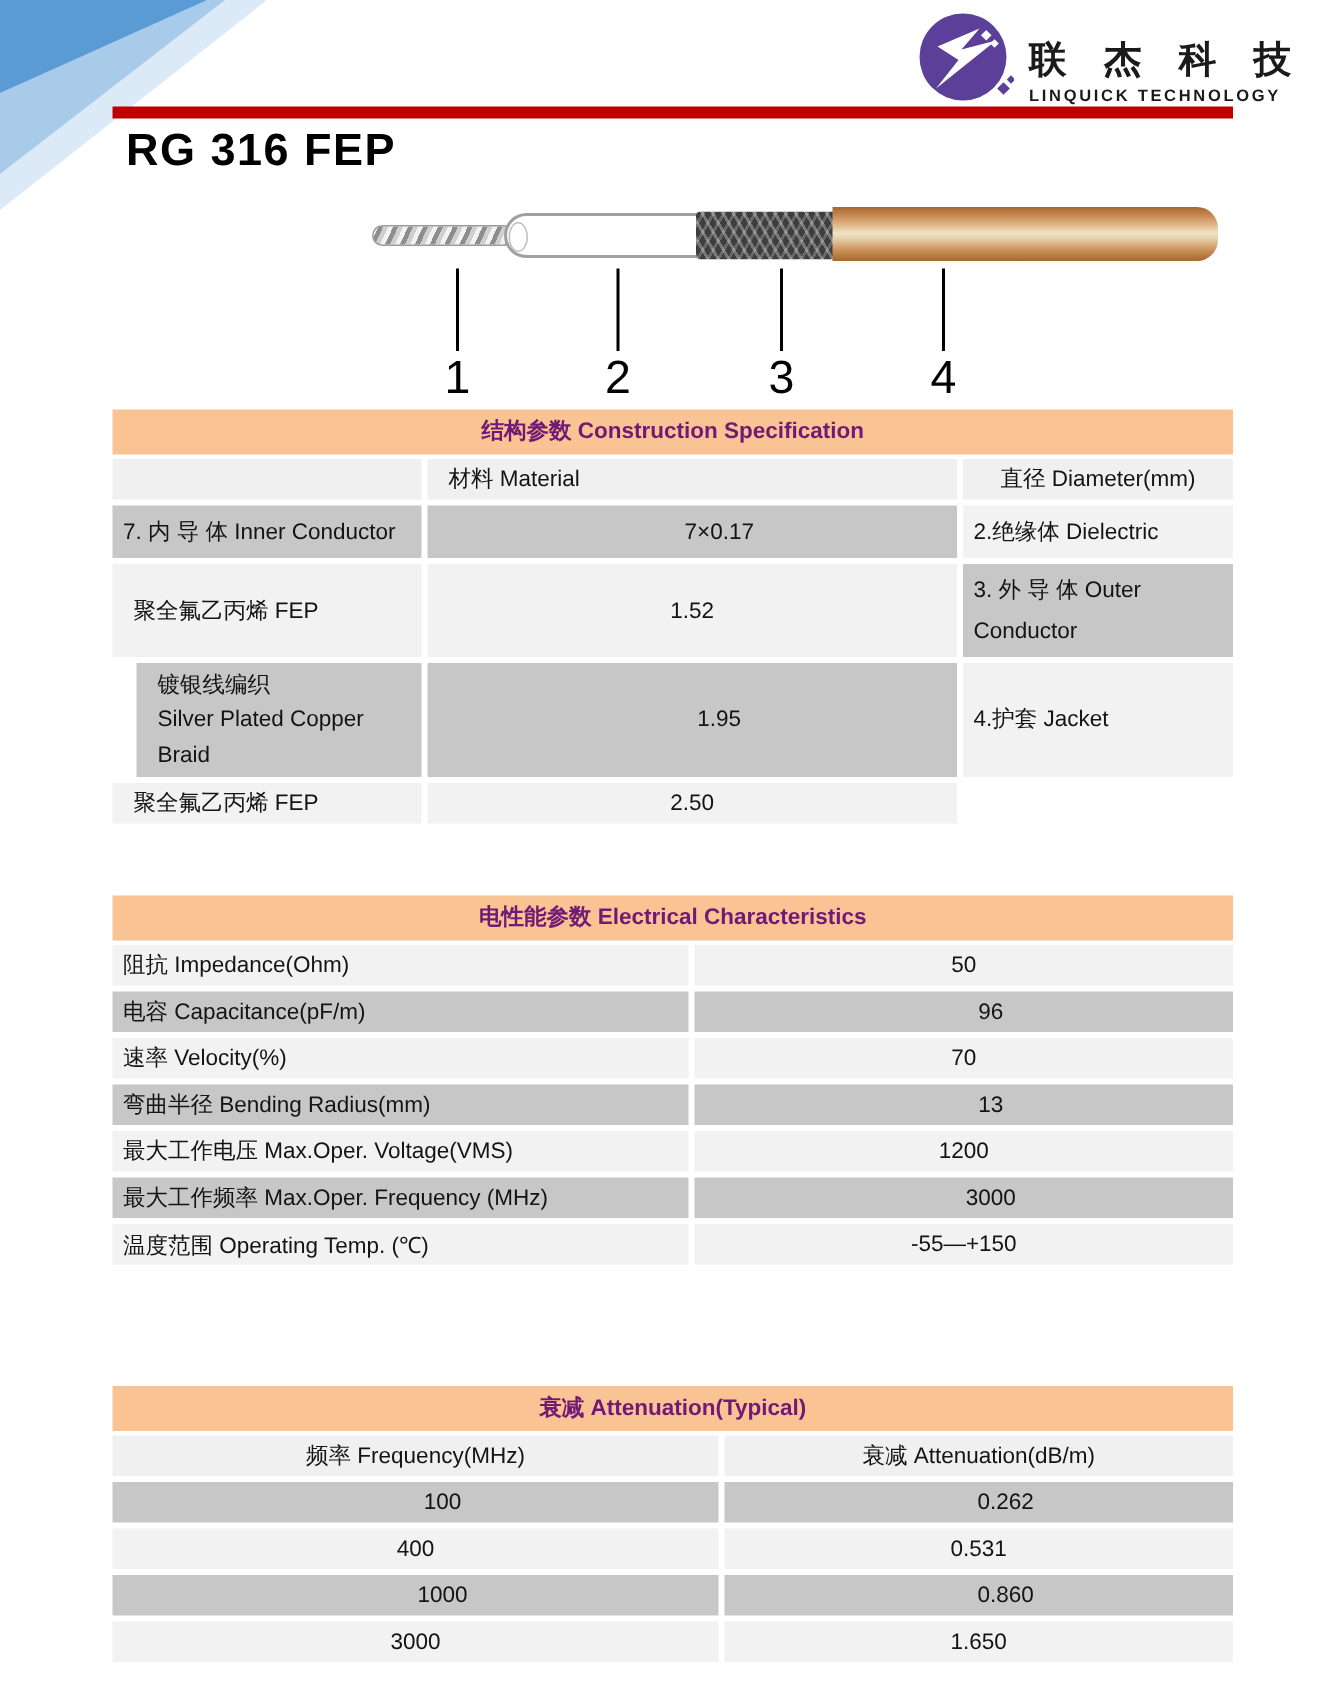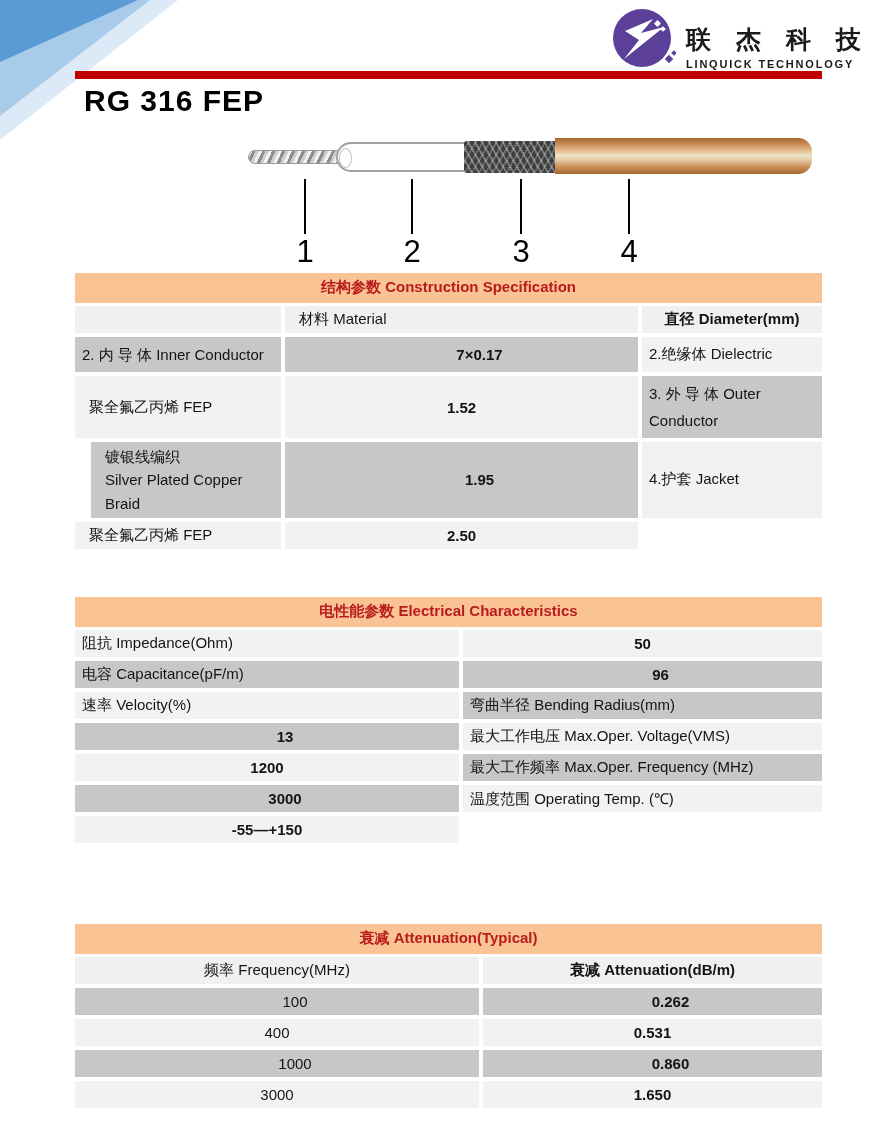--- a/index.html
+++ b/index.html
@@ -39,30 +39,30 @@
                      repeating-linear-gradient(-60deg, rgba(255,255,255,.22) 0 2px, transparent 2px 6px); }
   .jacket { position:absolute; left:555px; top:138px; width:257px; height:36px; border-radius:0 14px 14px 0;
     background:linear-gradient(180deg,#a4672f 0%,#c5854f 14%,#e3b98b 34%,#efe3c8 48%,#e6d3ae 58%,#cc9059 80%,#a4672f 100%); }
   .lead { position:absolute; top:179px; width:2px; height:55px; background:#000; }
   .lead-1 { left:304px; } .lead-2 { left:411px; } .lead-3 { left:520px; } .lead-4 { left:628px; }
   .num { position:absolute; top:234px; width:34px; text-align:center; font-size:31px; color:#000; }
   .num-1 { left:288px; } .num-2 { left:395px; } .num-3 { left:504px; } .num-4 { left:612px; }
 
   
   .section { position:absolute; left:75px; width:747px; }
-  .sec-head { background:#fac393; font-weight:bold; font-size:15px; text-align:center; padding:5px 0 6px; color:#b91c1c; }
+  .sec-head { background:#fac393; font-weight:bold; font-size:15px; text-align:center; padding:5px 0 6px; color:#701a75; }
   .grid { display:grid; gap:4px; margin-top:3px; }
   .con-grid { grid-template-columns:206px 353px 1fr; }
   .ele-grid { grid-template-columns:384px 1fr; }
   .att-grid { grid-template-columns:404px 1fr; }
   .cell { font-size:15px; display:flex; align-items:center; min-height:27px; }
   .bg-dark  { background:#c7c7c7;padding-left:36px; }
   .bg-light { background:#f2f2f2; }
   .bg-head  { background:#f0f0f0; }
-  .bold { font-weight:bold; }
+  .bold { font-weight:normal; }
   .ctr { justify-content:center; text-align:center; }
   .pad-l { padding:3px 6px 3px 7px; }
   .pad-m { padding:3px 6px 3px 14px; }
   .item-cell { line-height:1.8; display:block; padding-top:4px; padding-bottom:4px; }
   .mat-two { display:flex; flex-direction:column; justify-content:center; align-items:flex-start; line-height:1.55;margin-left:16px; }
   .sec-construction { top:273px; }
   .sec-electrical   { top:597px; }
   .sec-attenuation  { top:924px; }
 </style>
 </head>
@@ -106,21 +106,21 @@
   <div class="num num-4">4</div>
 </div>
 
 <div class="section sec-construction">
   <div class="sec-head">结构参数 Construction Specification</div>
   <div class="grid con-grid">
     <div class="cell bg-head"></div>
     <div class="cell bg-head pad-m">材料 Material</div>
     <div class="cell bg-head ctr bold">直径 Diameter(mm)</div>
 
-    <div class="cell bg-dark pad-l item-cell">2. 内 导 体 Inner Conductor</div>
+    <div class="cell bg-dark pad-l item-cell">7. 内 导 体 Inner Conductor</div>
     <div class="cell bg-dark ctr bold">7×0.17</div>
 
     <div class="cell bg-light pad-l">2.绝缘体 Dielectric</div>
     <div class="cell bg-light pad-m">聚全氟乙丙烯 FEP</div>
     <div class="cell bg-light ctr bold">1.52</div>
 
     <div class="cell bg-dark pad-l item-cell">3. 外 导 体 Outer Conductor</div>
     <div class="cell bg-dark pad-m mat-two">
       <span>镀银线编织</span>
       <span>Silver Plated Copper Braid</span>
@@ -136,20 +136,21 @@
 <div class="section sec-electrical">
   <div class="sec-head">电性能参数 Electrical Characteristics</div>
   <div class="grid ele-grid">
     <div class="cell bg-light pad-l">阻抗 Impedance(Ohm)</div>
     <div class="cell bg-light ctr bold">50</div>
 
     <div class="cell bg-dark pad-l">电容 Capacitance(pF/m)</div>
     <div class="cell bg-dark ctr bold">96</div>
 
     <div class="cell bg-light pad-l">速率 Velocity(%)</div>
+    <div class="cell bg-light ctr bold">70</div>
 
     <div class="cell bg-dark pad-l">弯曲半径 Bending Radius(mm)</div>
     <div class="cell bg-dark ctr bold">13</div>
 
     <div class="cell bg-light pad-l">最大工作电压 Max.Oper. Voltage(VMS)</div>
     <div class="cell bg-light ctr bold">1200</div>
 
     <div class="cell bg-dark pad-l">最大工作频率 Max.Oper. Frequency (MHz)</div>
     <div class="cell bg-dark ctr bold">3000</div>
 

